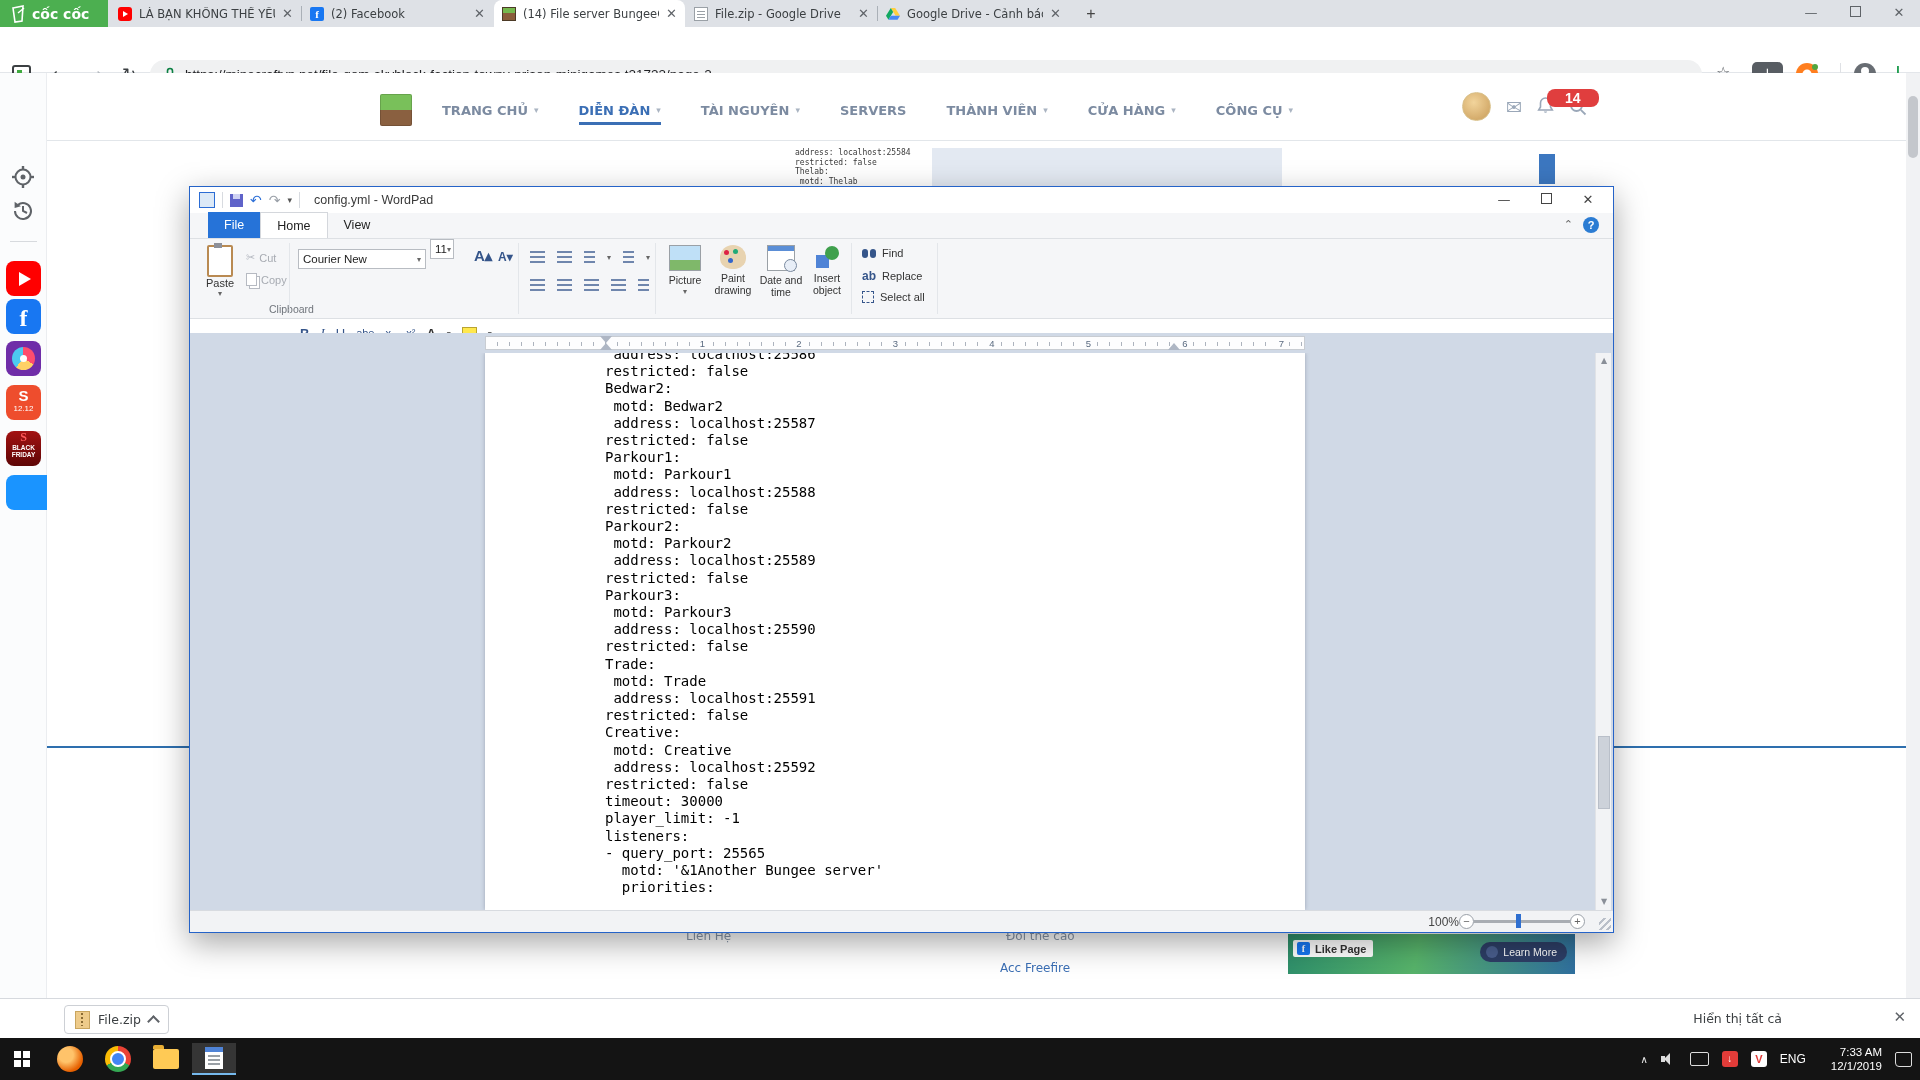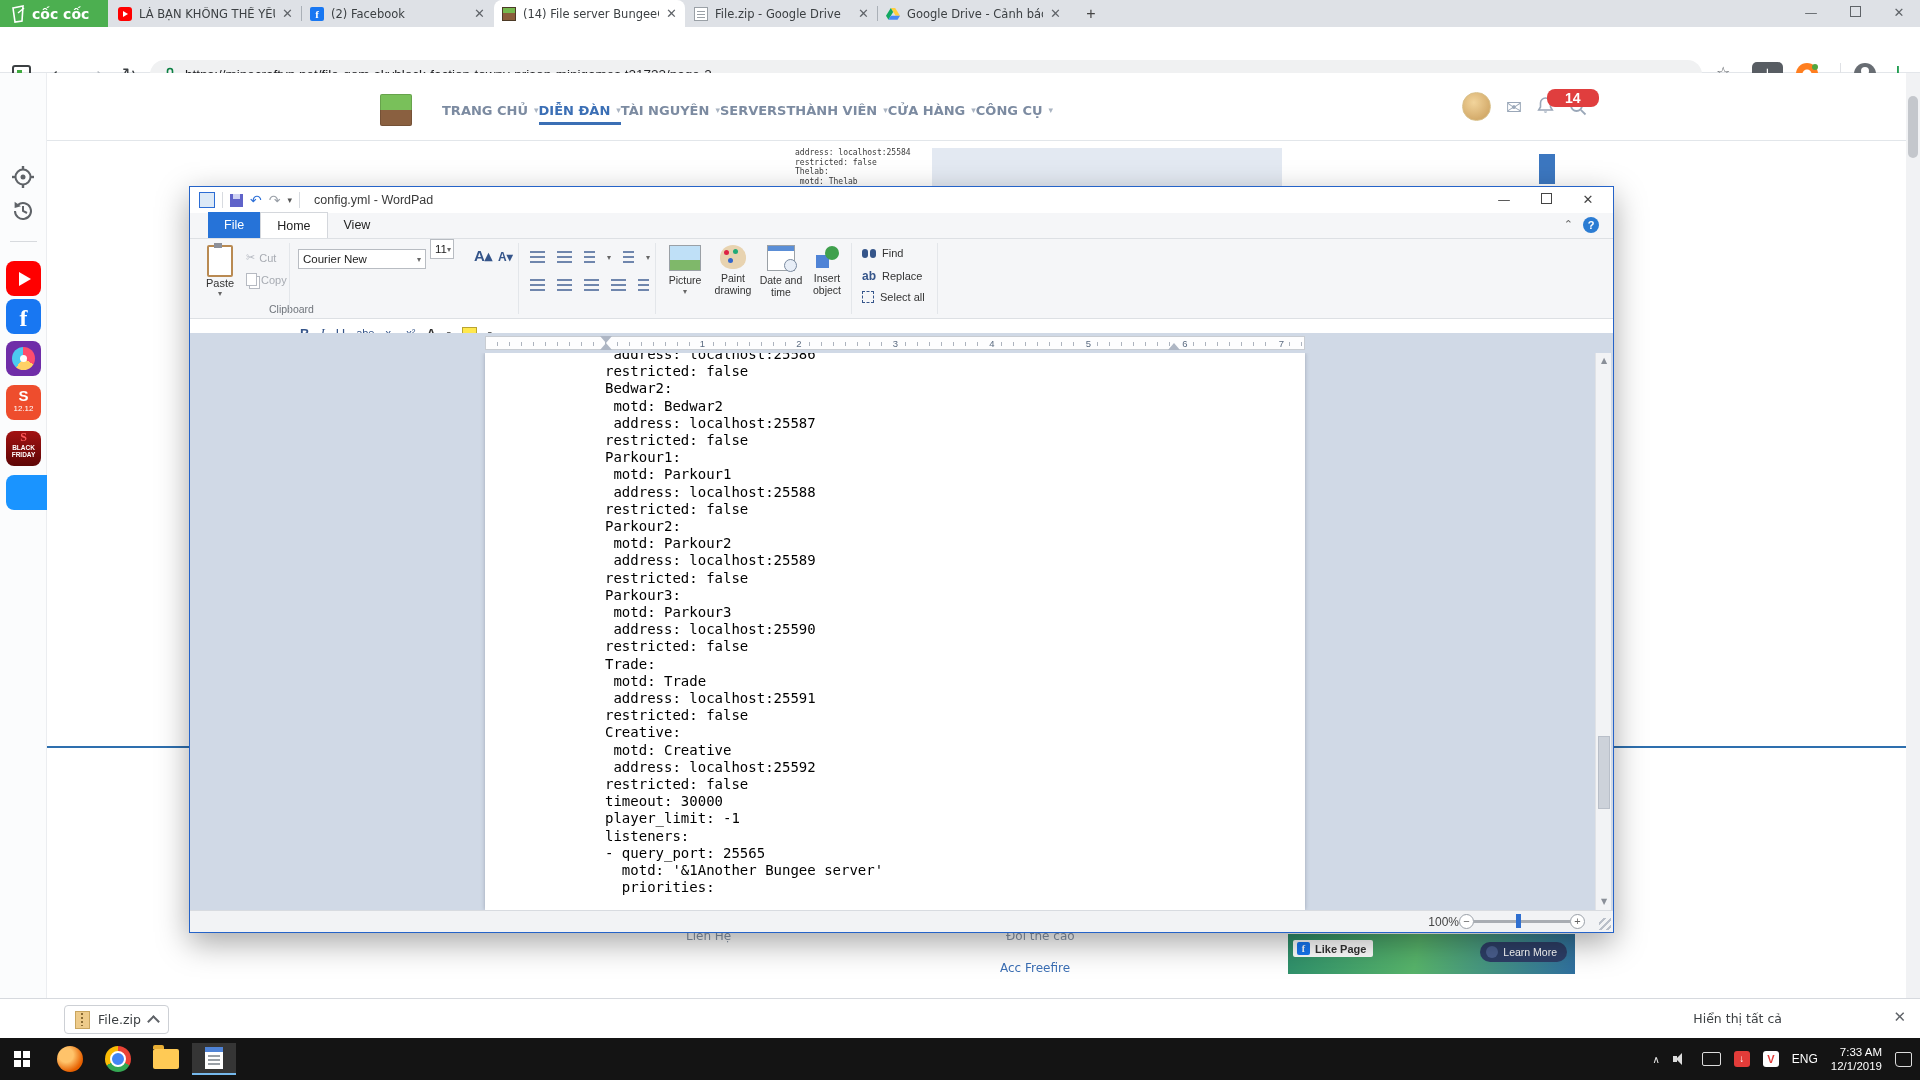--- a/index.html
+++ b/index.html
@@ -60,21 +60,21 @@
   #sb-bf{top:358px;background:linear-gradient(#a31212,#5e0606);font-size:6.5px;font-weight:bold;line-height:7px;}
   #sb-bf .s{font-family:"Liberation Serif",serif;font-size:12px;line-height:13px;color:#ff5a5a;}
   #sb-tiki{top:402px;background:#1a94ff;font-size:9px;font-weight:bold;padding-left:38px;}
   #sb-tiki .gift{position:absolute;right:1px;top:1px;width:9px;height:9px;background:#ffd54d;border-radius:2px;}
   .sbicon{position:absolute;left:11px;width:24px;height:24px;}
 
   
   #page{left:47px;top:73px;width:1859px;height:965px;background:#fff;}
   #site-nav{position:absolute;left:0;top:2px;width:1859px;height:66px;background:#fff;border-bottom:1px solid #e2e6ea;box-sizing:border-box;}
   #site-logo{position:absolute;left:333px;top:19px;width:32px;height:32px;background:linear-gradient(#79c05a 0 50%,#8a6040 50% 100%);border-radius:2px;box-shadow:inset 0 0 0 1px rgba(0,0,0,.15);}
-  #menu{position:absolute;left:395px;top:23px;display:flex;}
+  #menu{position:absolute;left:395px;top:23px;display:flex;gap:40px;}
   .nav-item{display:flex;gap:6px;align-items:center;color:#7c8ba1;font-weight:bold;font-size:13px;height:24px;}
   .nav-item .caret{color:#aab4c2;font-size:9px;}
   .nav-item.active{color:#3b6fb5;border-bottom:3px solid #3b6fb5;}
   #nav-right{position:absolute;left:1415px;top:17px;display:flex;gap:15px;align-items:center;}
   #doge{width:27px;height:27px;border-radius:50%;background:radial-gradient(circle at 40% 35%,#f2d49b,#c89b58);border:1px solid #d9c089;}
   .nav-ic{color:#9aa7b8;font-size:19px;font-family:"DejaVu Sans",sans-serif;position:relative;}
   #bell-badge{position:absolute;left:10px;top:-7px;background:#e03e3e;color:#fff;font-size:14px;font-weight:bold;border-radius:8px;padding:1px 18px;font-family:"Liberation Sans",sans-serif;}
   #cfg-preview{position:absolute;left:748px;top:67px;font-family:"DejaVu Sans Mono",monospace;font-size:8px;line-height:9.5px;color:#3a3a3a;white-space:pre;}
   #strip-block{position:absolute;left:885px;top:75px;width:350px;height:38px;background:#e3e9f2;}
   #strip-blue{position:absolute;left:1492px;top:81px;width:16px;height:30px;background:#3c77c0;}
@@ -203,21 +203,21 @@
   .folder:before{content:"";position:absolute;left:0;top:-4px;width:11px;height:4px;background:#e8ae34;border-radius:2px 2px 0 0;}
   #tb-wordpad{background:rgba(255,255,255,.14);border-bottom:2px solid #76b9ed;box-sizing:border-box;}
   .wpdoc{width:18px;height:22px;background:#fff;position:relative;}
   .wpdoc:before{content:"";position:absolute;left:0;top:0;width:18px;height:5px;background:#4f83d6;}
   .wpdoc:after{content:"";position:absolute;left:3px;top:8px;width:12px;height:1.5px;background:#9aa0a6;box-shadow:0 4px 0 #9aa0a6,0 8px 0 #9aa0a6;}
   #tray{position:absolute;right:0;top:0;height:42px;display:flex;align-items:center;gap:13px;padding-right:8px;}
   .tray-ic{color:#eee;font-family:"DejaVu Sans",sans-serif;font-size:13px;}
   .touch-ic{width:17px;height:12px;border:1.5px solid #ddd;border-radius:2px;}
   .red-ic{width:16px;height:16px;border-radius:3px;background:#e23c39;color:#fff;text-align:center;line-height:16px;font-size:10px;font-weight:bold;}
   .v-ic{width:16px;height:16px;border-radius:3px;background:#fff;color:#e23c39;text-align:center;line-height:16px;font-size:11px;font-weight:bold;}
-  #clock{text-align:right;font-size:11.5px;line-height:14px;}
+  #clock{text-align:right;font-size:11.5px;line-height:14px;margin-left:12px;}
   .ac-ic{width:15px;height:13px;border:1.5px solid #ddd;border-radius:2px 2px 2px 4px;}
   .spk{width:16px;height:14px;position:relative;}
   .spk:before{content:"";position:absolute;left:0;top:4px;width:4px;height:6px;background:#ddd;}
   .spk:after{content:"";position:absolute;left:3px;top:1px;border-right:6px solid #ddd;border-top:6px solid transparent;border-bottom:6px solid transparent;}
 </style>
 </head>
 <body>
 
 <div id="screen">
 

